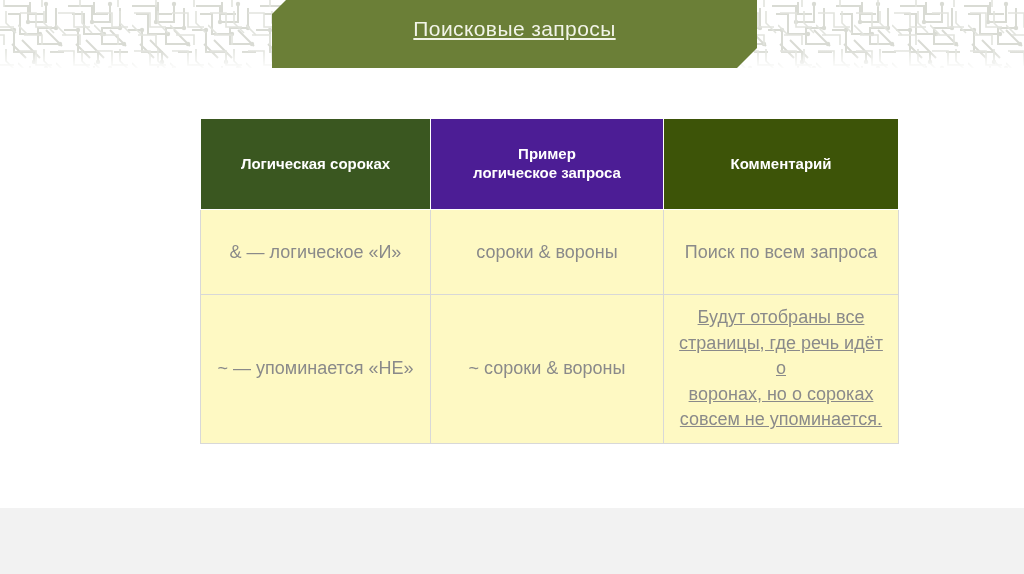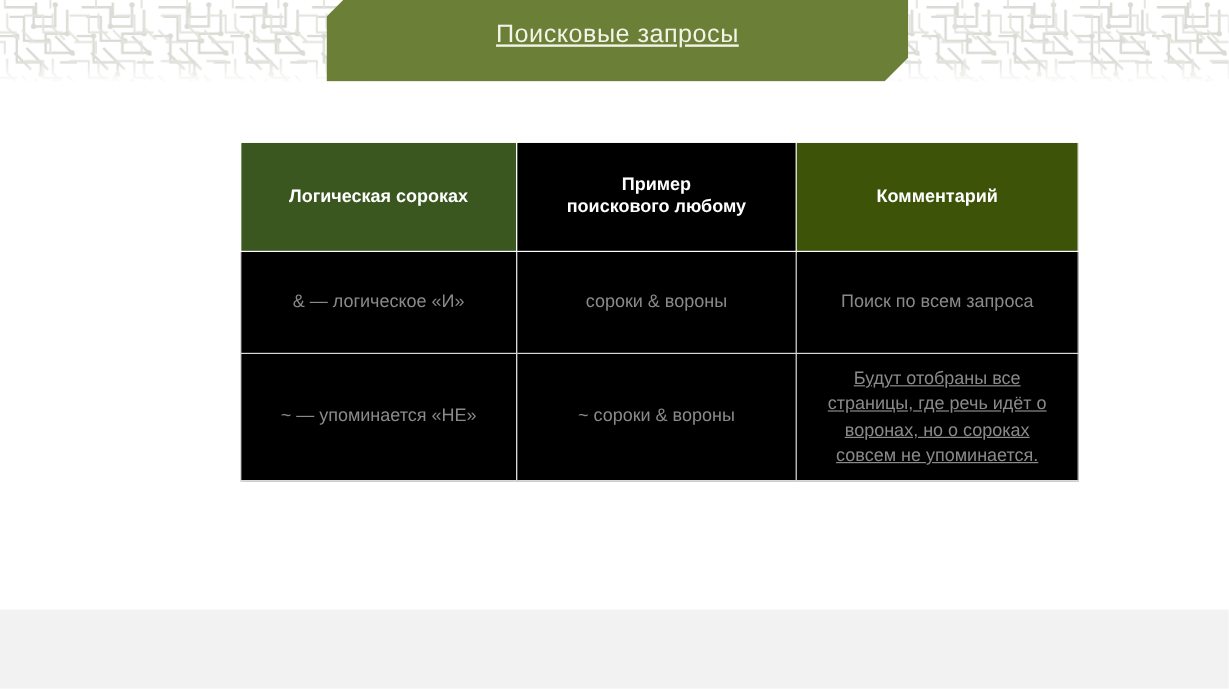--- a/index.html
+++ b/index.html
@@ -85,31 +85,31 @@
     font-size: 15px;
     font-weight: bold;
     text-align: center;
     vertical-align: middle;
     height: 82px;
     padding: 4px 8px;
     line-height: 1.25;
     border: 1px solid #ffffff;
   }
   th.h1 { background: #3a5720; }
-  th.h2 { background: #000000; }
+  th.h2 { background: #4c1d95; }
   th.h3 { background: #3d5408; }
   .hdr-line { display: block; }
 
   tbody td {
     color: #8a8a8a;
-    font-size: 15px;
+    font-size: 18px;
     text-align: center;
     vertical-align: middle;
     border: 1px solid #d8d8d8;
-    background: #000000;
+    background: #fef9c3;
     padding: 10px 8px;
     line-height: 1.5;
   }
   tbody tr.r1 td { height: 64px; }
   tbody tr.r2 td { height: 64px; }
   tbody tr.r3 td { height: 82px; }
   td.comment-multiline { line-height: 1.42; }
   .cell-line { display: block; text-decoration: underline; }
 
   
@@ -176,21 +176,21 @@
         <col class="c2">
         <col class="c3">
     </colgroup>
     <thead>
       <tr>
         <th class="h1">
           <span class="hdr-line">Логическая сороках</span>
         </th>
         <th class="h2">
           <span class="hdr-line">Пример</span>
-          <span class="hdr-line">поискового любому</span>
+          <span class="hdr-line">логическое запроса</span>
         </th>
         <th class="h3">
           <span class="hdr-line">Комментарий</span>
         </th>
       </tr>
     </thead>
     <tbody>
       <tr class="r1">
         <td>&amp; — логическое «И»</td>
         <td>сороки &amp; вороны</td>

